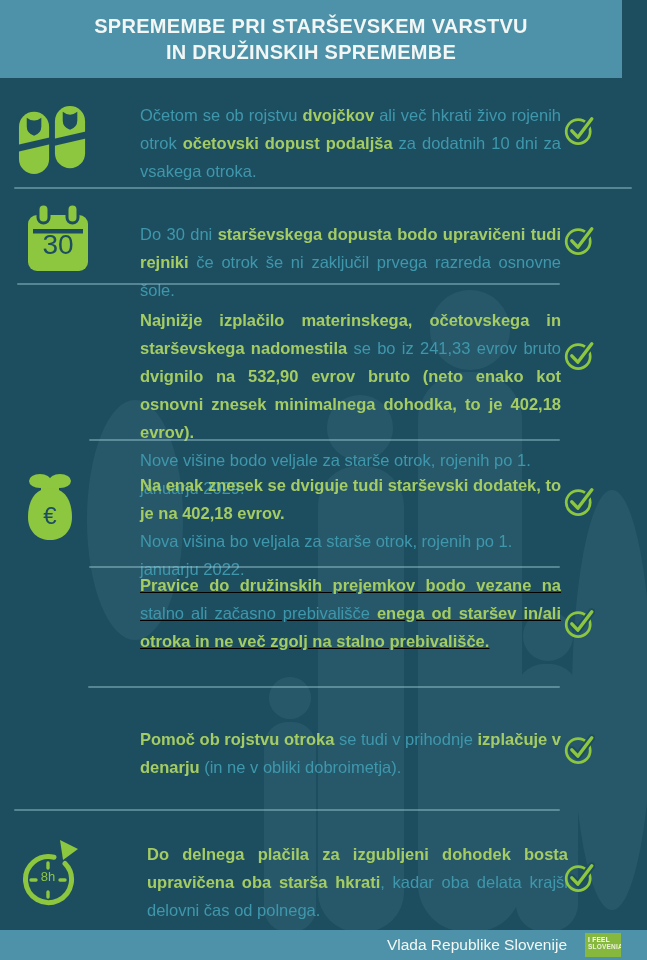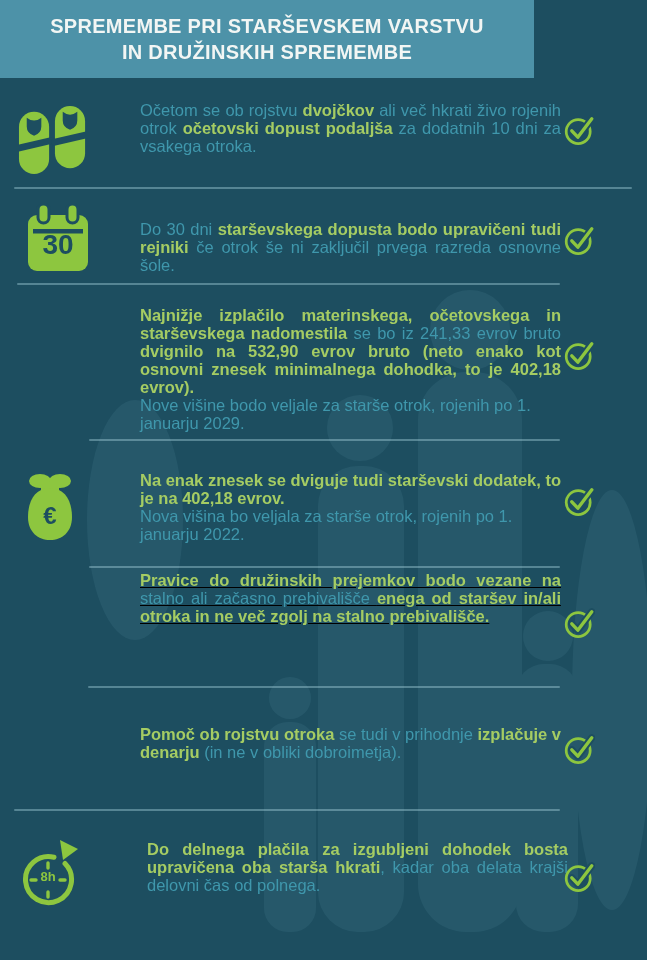--- a/index.html
+++ b/index.html
@@ -3,45 +3,45 @@
 <meta charset="utf-8">
 <style>
   html,body{margin:0;padding:0;background:#10333f;}
   .canvas{
     position:relative;width:647px;height:960px;overflow:hidden;
     background:#1d4e60;
     font-family:"Liberation Sans","DejaVu Sans",sans-serif;
   }
   
   .header{
-    position:absolute;top:0;left:0;width:534px;height:78px;background:#4d92a8;
+    position:absolute;top:0;left:0;width:622px;height:78px;background:#4d92a8;
     display:flex;flex-direction:column;align-items:center;justify-content:center;gap:3px;
   }
   .header .line{color:#f2f6f4;font-weight:bold;font-size:20px;letter-spacing:.3px;white-space:nowrap;}
   .footer{position:absolute;left:0;bottom:0;width:647px;height:30px;background:#4d92a8;}
   .footer-text{position:absolute;right:80px;top:50%;transform:translateY(-50%);
     color:#f4f8f6;font-size:15.5px;white-space:nowrap;}
   .logo{position:absolute;right:26px;top:3px;width:36px;height:24px;background:#86b83d;
     box-sizing:border-box;padding:3px 0 0 3px;overflow:hidden;}
   .logo .l1{color:#fff;font-size:6.5px;font-weight:bold;line-height:7px;letter-spacing:.3px;}
   .logo .l2{color:#eaf3da;font-size:6.5px;font-weight:bold;line-height:7px;letter-spacing:.2px;}
 
   
   .watermark{position:absolute;left:0;top:0;pointer-events:none;}
 
   
-  .row{position:absolute;left:140px;width:421px;font-size:16.5px;line-height:18px;text-align:justify;}
+  .row{position:absolute;left:140px;width:421px;font-size:16.5px;line-height:28px;text-align:justify;}
   .seg-n{color:#3f97ac;}
   .seg-b{color:#a5cc63;font-weight:bold;}
   .note{color:#3f97ac;text-align:left;margin-top:0;}
   .divider{position:absolute;height:2px;background:rgba(168,209,221,.42);border-radius:1px;}
 
   
   .icon{position:absolute;}
-  .icon-label{position:absolute;font-weight:bold;color:#1d4e60;}
+  .icon-label{position:absolute;font-weight:normal;color:#1d4e60;}
   .check{position:absolute;width:32px;height:32px;}
 </style>
 </head>
 <body>
 
 <div class="canvas">
 
   <svg class="watermark" width="647" height="960" viewBox="0 0 647 960">
     <g fill="#568ea0" opacity="0.16">
       <circle cx="470" cy="330" r="40"></circle>
@@ -179,14 +179,21 @@
   </div>
   <div class="row" style="top:840px;margin-left:7px;">
     <span class="seg-b">Do delnega plačila za izgubljeni dohodek bosta upravičena oba starša hkrati</span><span class="seg-n">, kadar oba delata krajši delovni čas od polnega.</span>
   </div>
   <svg class="check" style="left:563px;top:861px;" viewBox="0 0 40 40">
     <circle cx="19" cy="22" r="15" fill="none" stroke="#8dc63f" stroke-width="3.4"></circle>
     <path d="M11 21 L18.5 29 L36 6" fill="none" stroke="#1d4e60" stroke-width="9" stroke-linecap="round" stroke-linejoin="round"></path>
     <path d="M11 21 L18.5 29 L36 6" fill="none" stroke="#8dc63f" stroke-width="4.2" stroke-linecap="round" stroke-linejoin="round"></path>
   </svg>
 
+  <div class="footer">
+    <div class="footer-text">Vlada Republike Slovenije</div>
+    <div class="logo">
+      <div class="l1">I FEEL</div>
+      <div class="l2">SLOVENIA</div>
+    </div>
+  </div>
 
 </div>
 
 </body></html>

